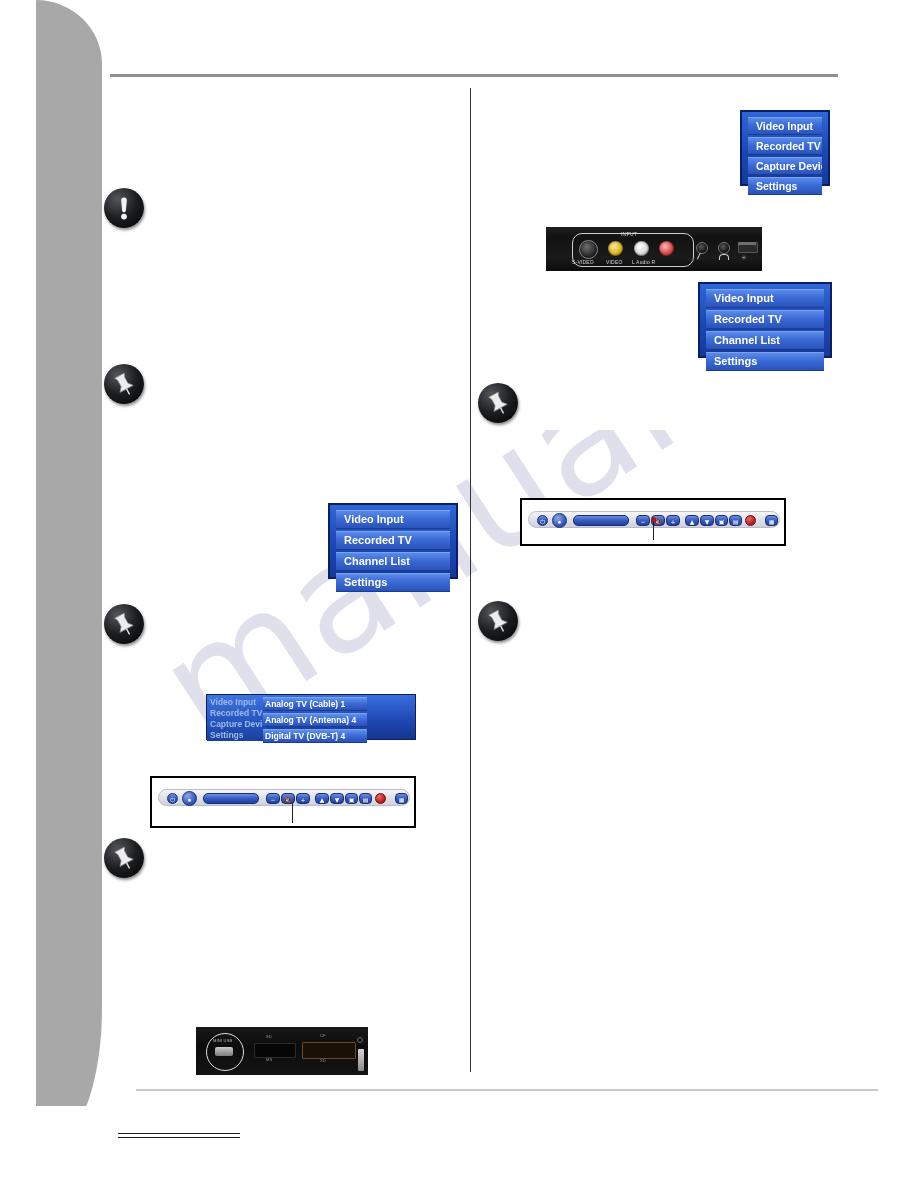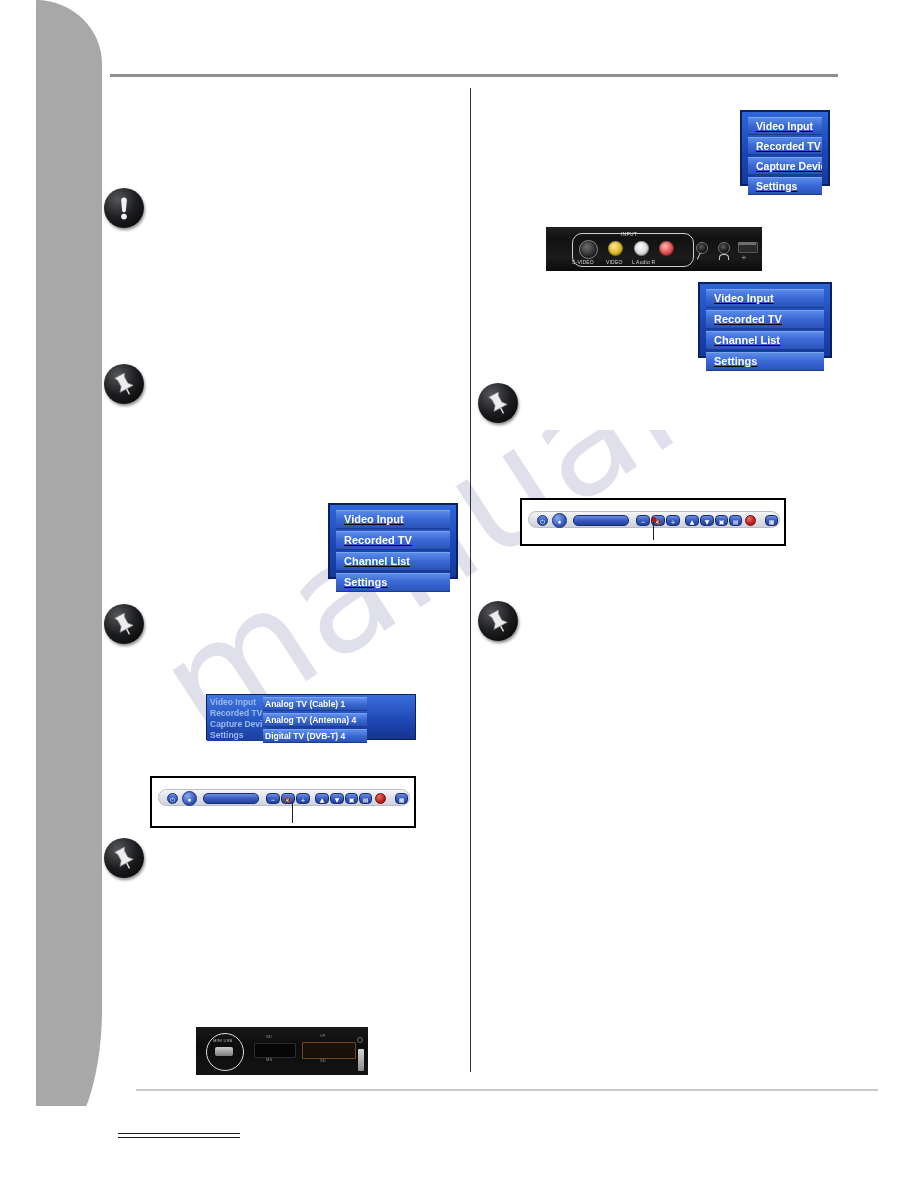--- a/index.html
+++ b/index.html
@@ -101,21 +101,20 @@
     transform-origin: left top;
   }
 
   
   .osd {
     position: absolute;
     background: linear-gradient(180deg, #2f66d8 0%, #1b47b4 55%, #15399b 100%);
     border: 2px solid #0b1f63;
     box-sizing: border-box;
     padding: 5px 6px;
-    text-decoration: underline;
   }
   .osd-item {
     background: linear-gradient(180deg, #5a8be8 0%, #3b6ad6 45%, #2a53b8 100%);
     border-top: 1px solid #7ba4ef;
     border-bottom: 1px solid #1b3c8e;
     color: #ffffff;
     font-weight: bold;
     font-size: 11px;
     line-height: 15px;
     padding: 1px 8px;

